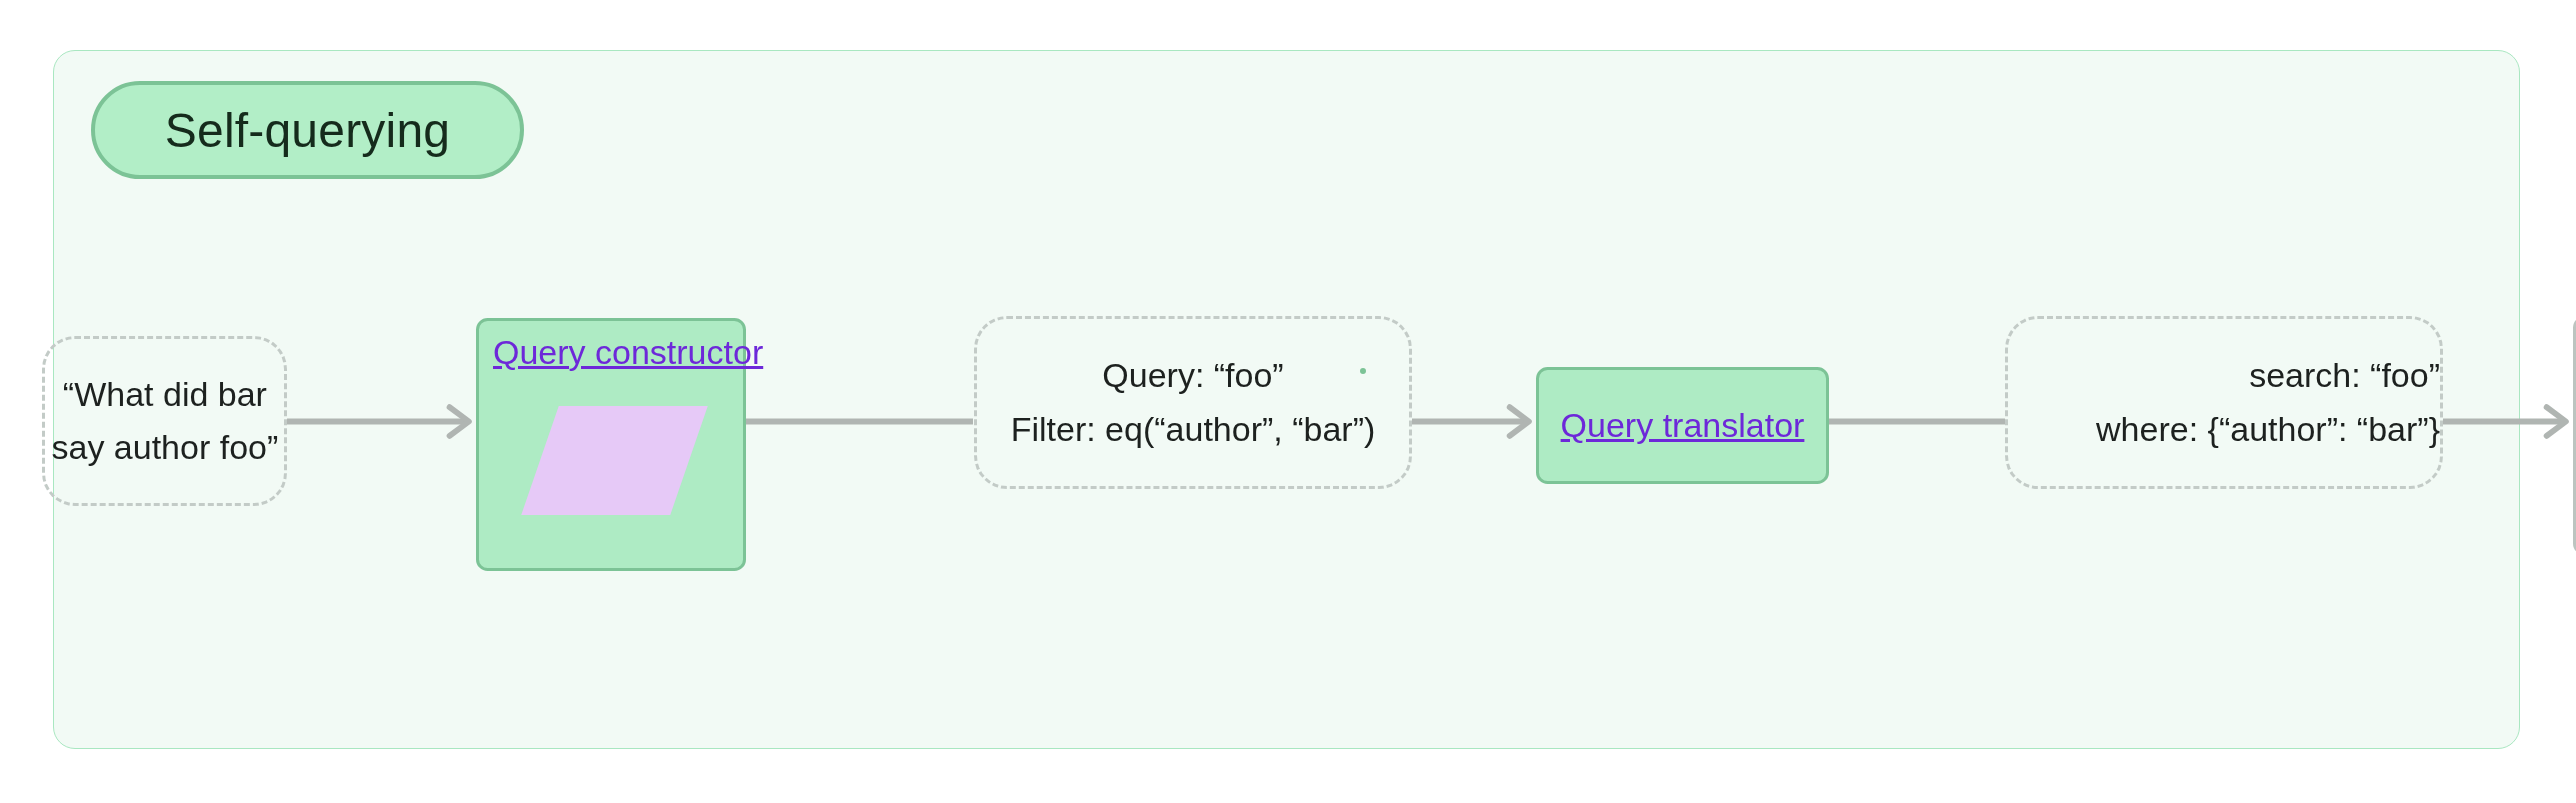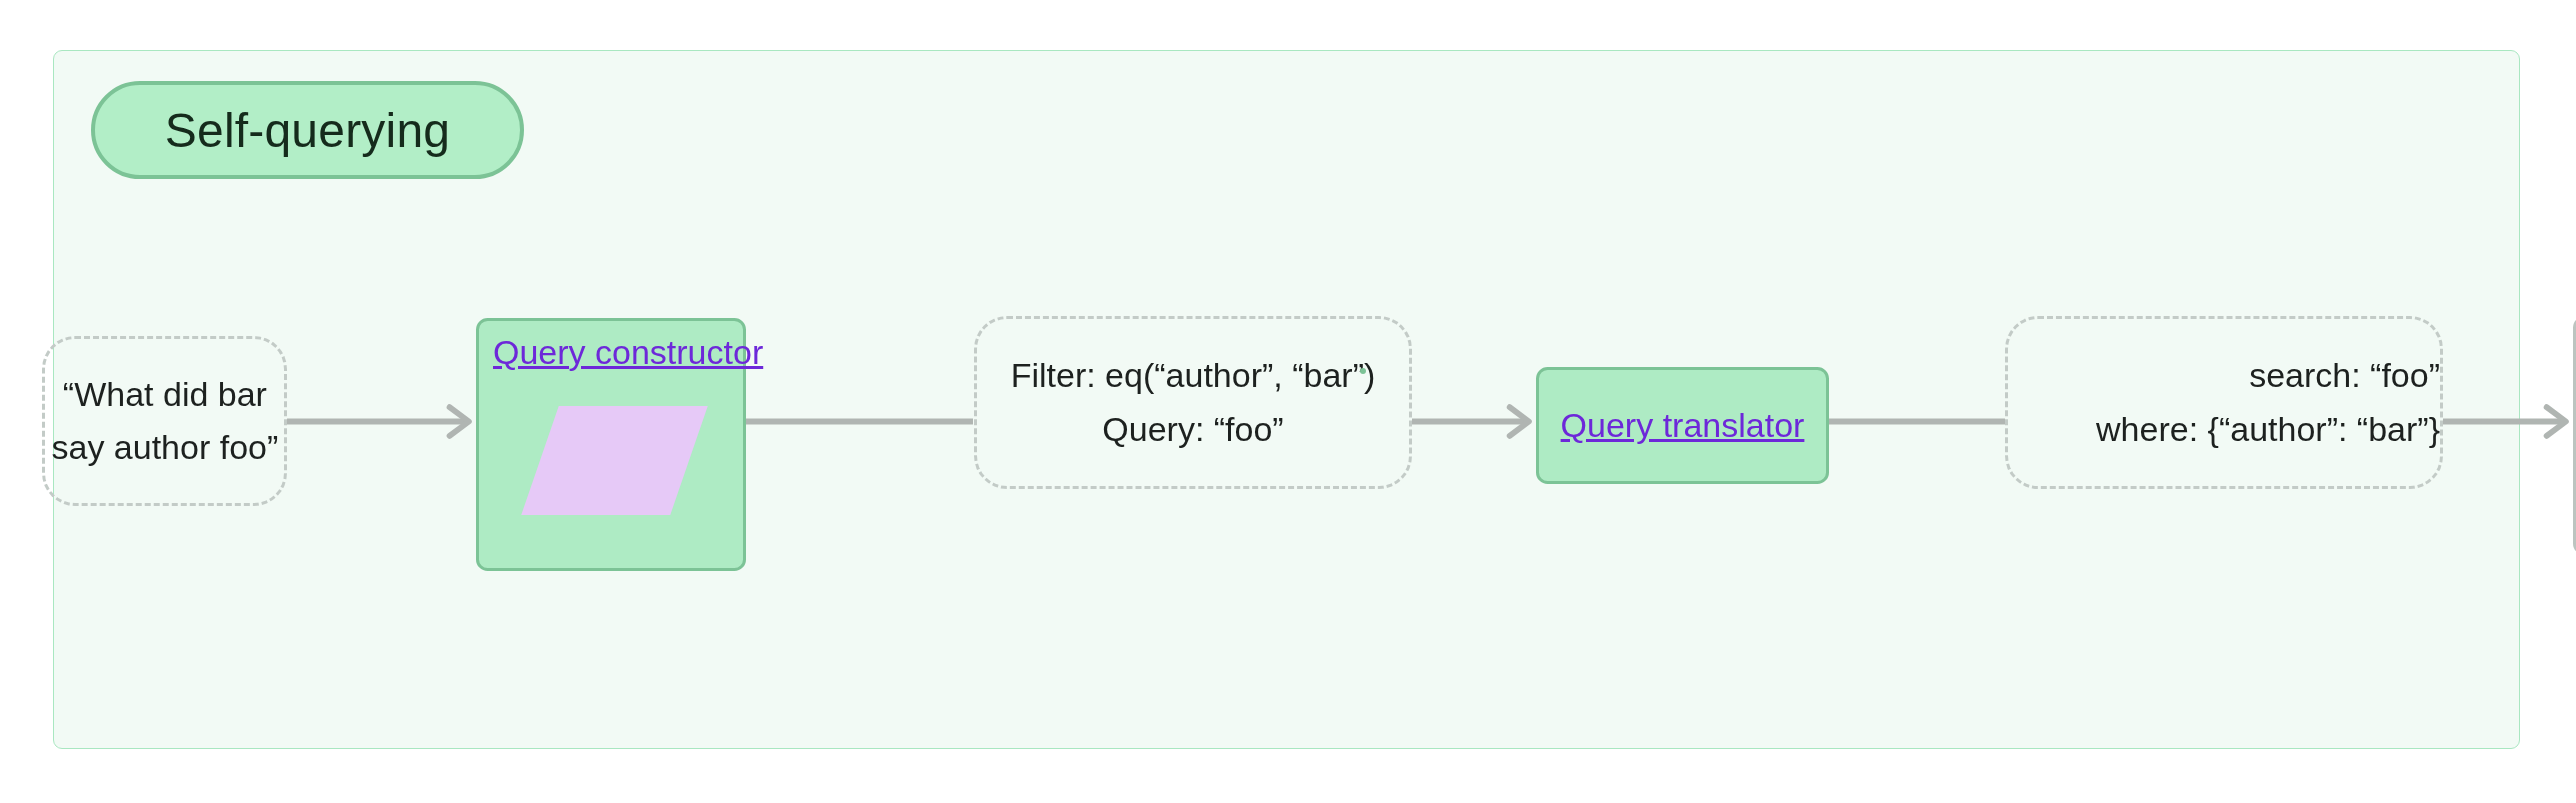--- a/index.html
+++ b/index.html
@@ -18,21 +18,21 @@
   
   #diagram-canvas {
     position: absolute;
     left: 53px;
     top: 50px;
     width: 2467px;
     height: 699px;
     box-sizing: border-box;
     background: #f2faf5;
     border: 1.9px solid #a9e7c1;
-    border-radius: 9px;
+    border-radius: 22px;
   }
 
   
   #subgraph-title {
     position: absolute;
     left: 37px;
     top: 30px;
     width: 433px;
     height: 98px;
     box-sizing: border-box;
@@ -156,22 +156,22 @@
     <div class="node node-green top-label" style="left:422px; top:267px; width:270px; height:253px;">
       <span class="node-label">Query constructor</span>
       <div class="parallelogram-icon"></div>
     </div>
 
     <svg class="connector" style="left:692px; top:351px; width:227px;" viewBox="0 0 353 60" preserveAspectRatio="none">
       <line x1="0" y1="30" x2="353" y2="30" stroke="#b0b5b2" stroke-width="9" stroke-linecap="round"></line>
     </svg>
 
     <div class="node node-dashed" style="left:920px; top:265px; width:438px; height:173px;">
+      <span class="line">Query: “foo”</span>
       <span class="line">Filter: eq(“author”, “bar”)</span>
-      <span class="line">Query: “foo”</span>
     </div>
 
     <svg class="connector" style="left:1358px; top:351px; width:124px;" viewBox="0 0 193 60" preserveAspectRatio="none">
       <line x1="0" y1="30" x2="178" y2="30" stroke="#b0b5b2" stroke-width="9" stroke-linecap="round"></line>
       <polyline points="152,8 182,30 152,52" fill="none" stroke="#b0b5b2" stroke-width="9" stroke-linecap="round" stroke-linejoin="round"></polyline>
     </svg>
 
     <div class="node node-green center-label" style="left:1306px; top:317px; width:0px; height:0px;"></div>
     <div class="node node-green center-label" style="left:1482px; top:316px; width:293px; height:117px;">
       <span class="node-label">Query translator</span>

